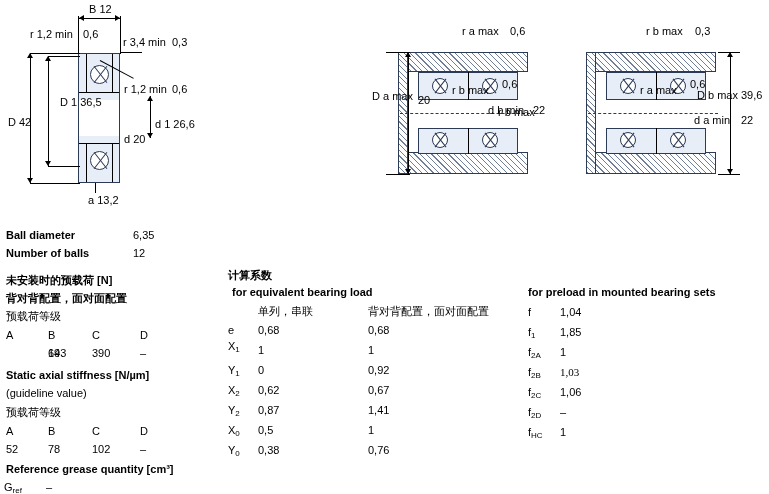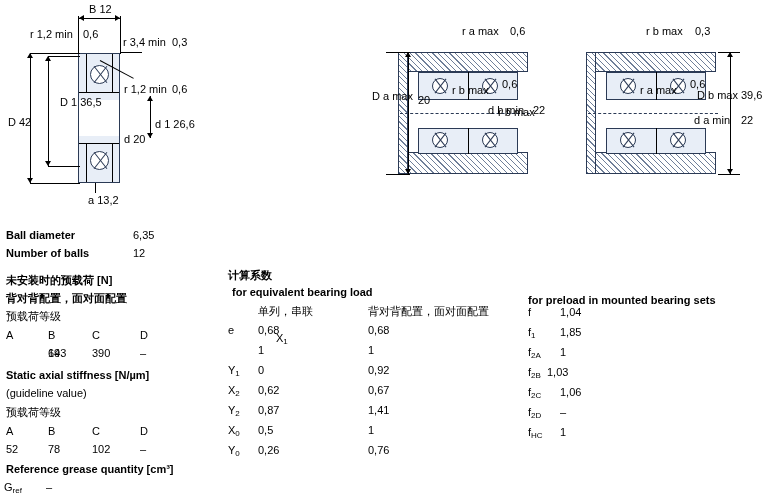--- a/index.html
+++ b/index.html
@@ -301,59 +301,59 @@
   <div class="abs" style="left:228px; top:268px; width:300px;">
     <div class="t b" style="left:0px; top:0px;"><span>计算系数</span></div>
     <div class="t b" style="left:4px; top:18px;"><span>for equivalent bearing load</span></div>
     <div class="t" style="left:30px; top:36px;"><span>单列，串联</span></div>
     <div class="t" style="left:140px; top:36px;"><span>背对背配置，面对面配置</span></div>
 
     <div class="t" style="left:0px; top:56px;"><span>e</span><span class="sub"></span></div>
     <div class="t" style="left:30px; top:56px;"><span>0,68</span></div>
     <div class="t" style="left:140px; top:56px;"><span>0,68</span></div>
 
-    <div class="t" style="left:0px; top:64px;margin-left:48px;"><span>X</span><span class="sub">1</span></div>
+    <div class="t" style="left:0px; top:72px;"><span>X</span><span class="sub">1</span></div>
     <div class="t" style="left:30px; top:76px;"><span>1</span></div>
     <div class="t" style="left:140px; top:76px;"><span>1</span></div>
 
     <div class="t" style="left:0px; top:96px;"><span>Y</span><span class="sub">1</span></div>
     <div class="t" style="left:30px; top:96px;"><span>0</span></div>
     <div class="t" style="left:140px; top:96px;"><span>0,92</span></div>
 
     <div class="t" style="left:0px; top:116px;"><span>X</span><span class="sub">2</span></div>
     <div class="t" style="left:30px; top:116px;"><span>0,62</span></div>
     <div class="t" style="left:140px; top:116px;"><span>0,67</span></div>
 
     <div class="t" style="left:0px; top:136px;"><span>Y</span><span class="sub">2</span></div>
     <div class="t" style="left:30px; top:136px;"><span>0,87</span></div>
     <div class="t" style="left:140px; top:136px;"><span>1,41</span></div>
 
     <div class="t" style="left:0px; top:156px;"><span>X</span><span class="sub">0</span></div>
     <div class="t" style="left:30px; top:156px;"><span>0,5</span></div>
     <div class="t" style="left:140px; top:156px;"><span>1</span></div>
 
     <div class="t" style="left:0px; top:176px;"><span>Y</span><span class="sub">0</span></div>
-    <div class="t" style="left:30px; top:176px;"><span>0,26</span></div>
+    <div class="t" style="left:30px; top:176px;"><span>0,38</span></div>
     <div class="t" style="left:140px; top:176px;"><span>0,76</span></div>
   </div>
 
   <div class="abs" style="left:528px; top:286px; width:240px;">
-    <div class="t b" style="left:0px; top:8px;"><span>for preload in mounted bearing sets</span></div>
+    <div class="t b" style="left:0px; top:0px;"><span>for preload in mounted bearing sets</span></div>
 
     <div class="t" style="left:0px; top:20px;"><span>f</span><span class="sub"></span></div>
     <div class="t" style="left:32px; top:20px;"><span>1,04</span></div>
 
     <div class="t" style="left:0px; top:40px;"><span>f</span><span class="sub">1</span></div>
     <div class="t" style="left:32px; top:40px;"><span>1,85</span></div>
 
     <div class="t" style="left:0px; top:60px;"><span>f</span><span class="sub">2A</span></div>
     <div class="t" style="left:32px; top:60px;"><span>1</span></div>
 
     <div class="t" style="left:0px; top:80px;"><span>f</span><span class="sub">2B</span></div>
-    <div class="t" style="left:19px; top:80px;"><span>1,03</span></div>
+    <div class="t" style="left:32px; top:80px;font-family:Liberation Serif, serif;"><span>1,03</span></div>
 
     <div class="t" style="left:0px; top:100px;"><span>f</span><span class="sub">2C</span></div>
     <div class="t" style="left:32px; top:100px;"><span>1,06</span></div>
 
     <div class="t" style="left:0px; top:120px;"><span>f</span><span class="sub">2D</span></div>
     <div class="t" style="left:32px; top:120px;"><span>–</span></div>
 
     <div class="t" style="left:0px; top:140px;"><span>f</span><span class="sub">HC</span></div>
     <div class="t" style="left:32px; top:140px;"><span>1</span></div>
   </div>

